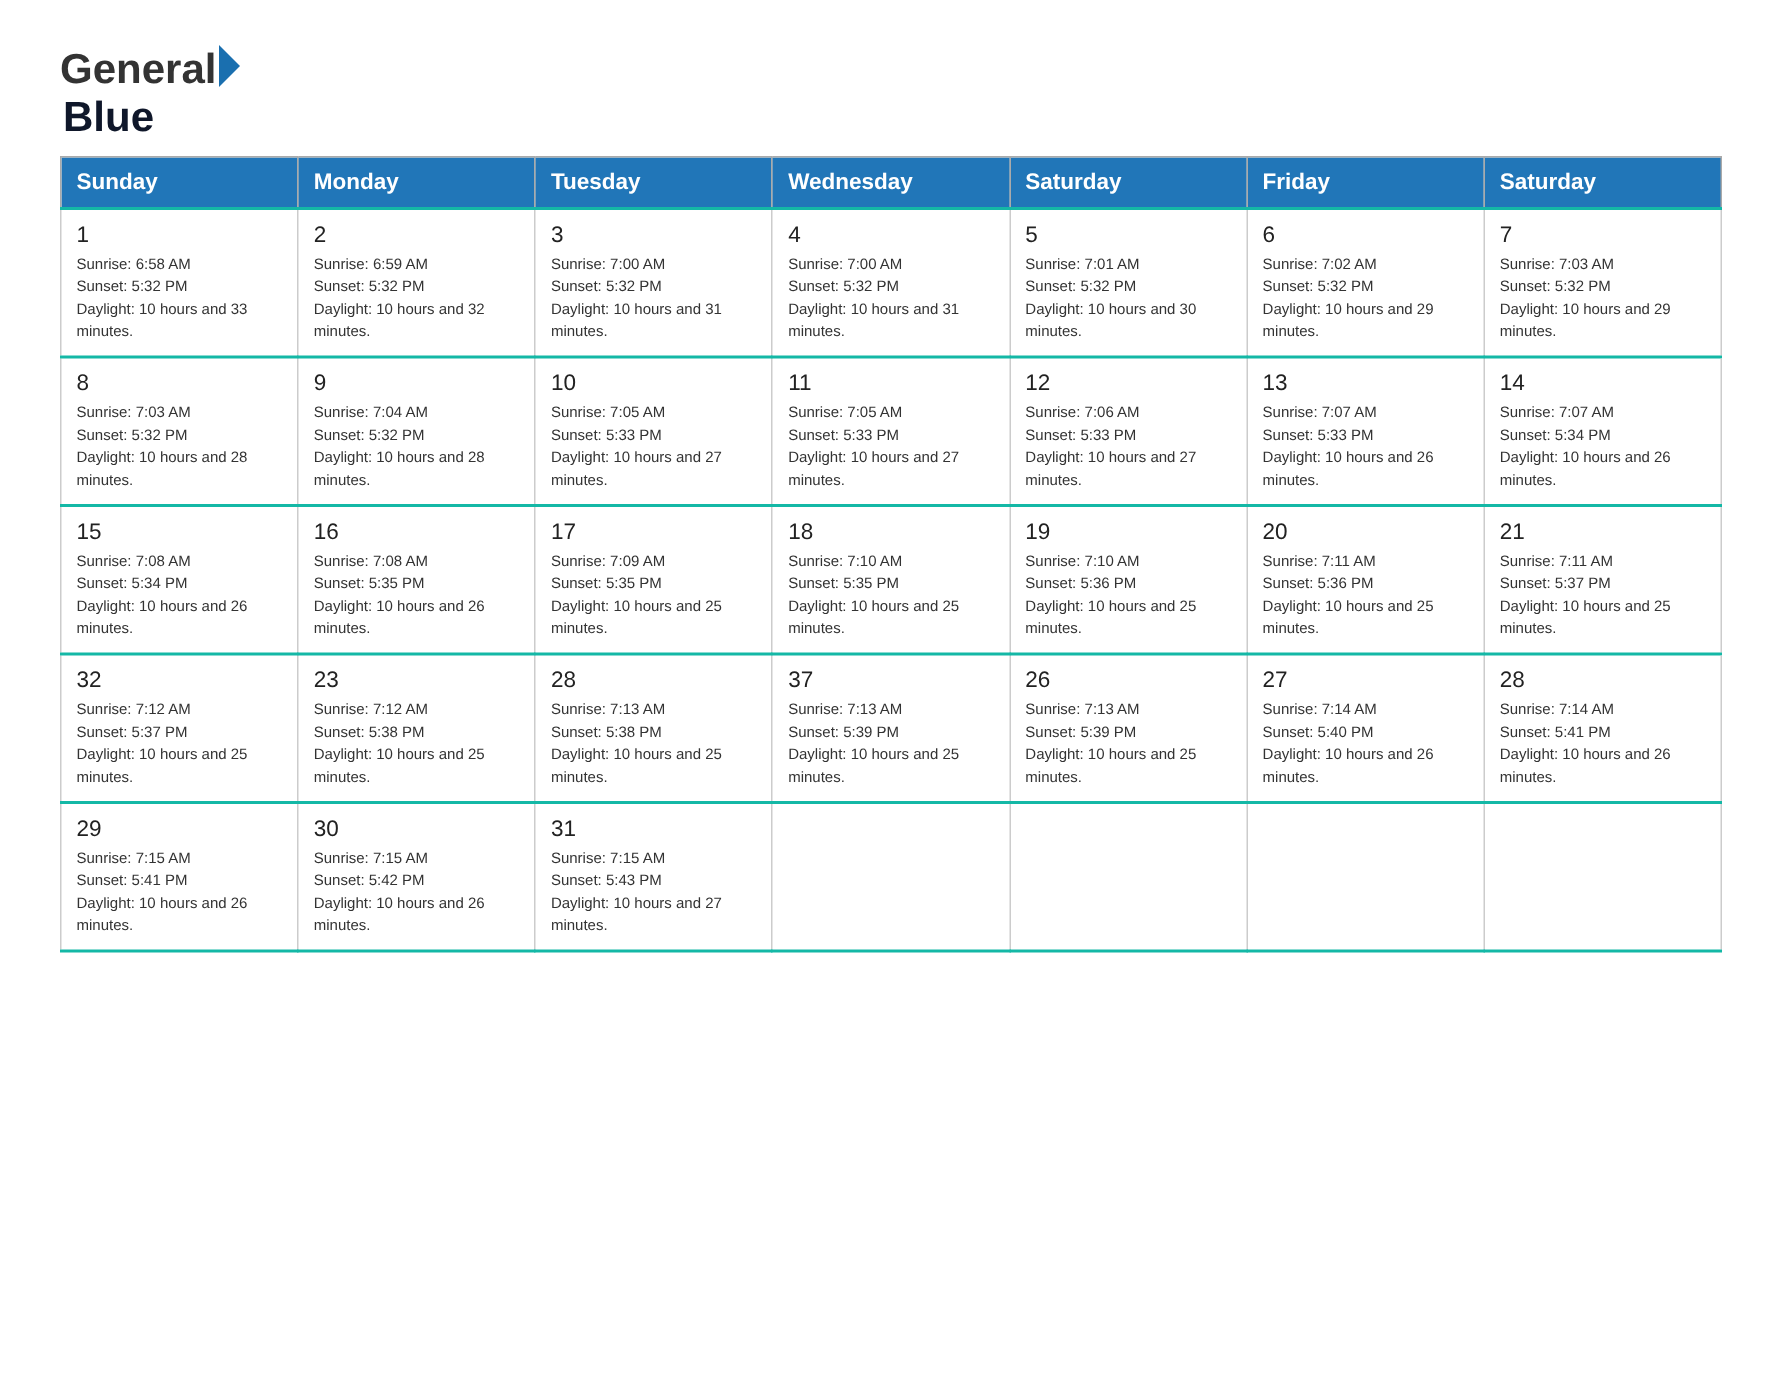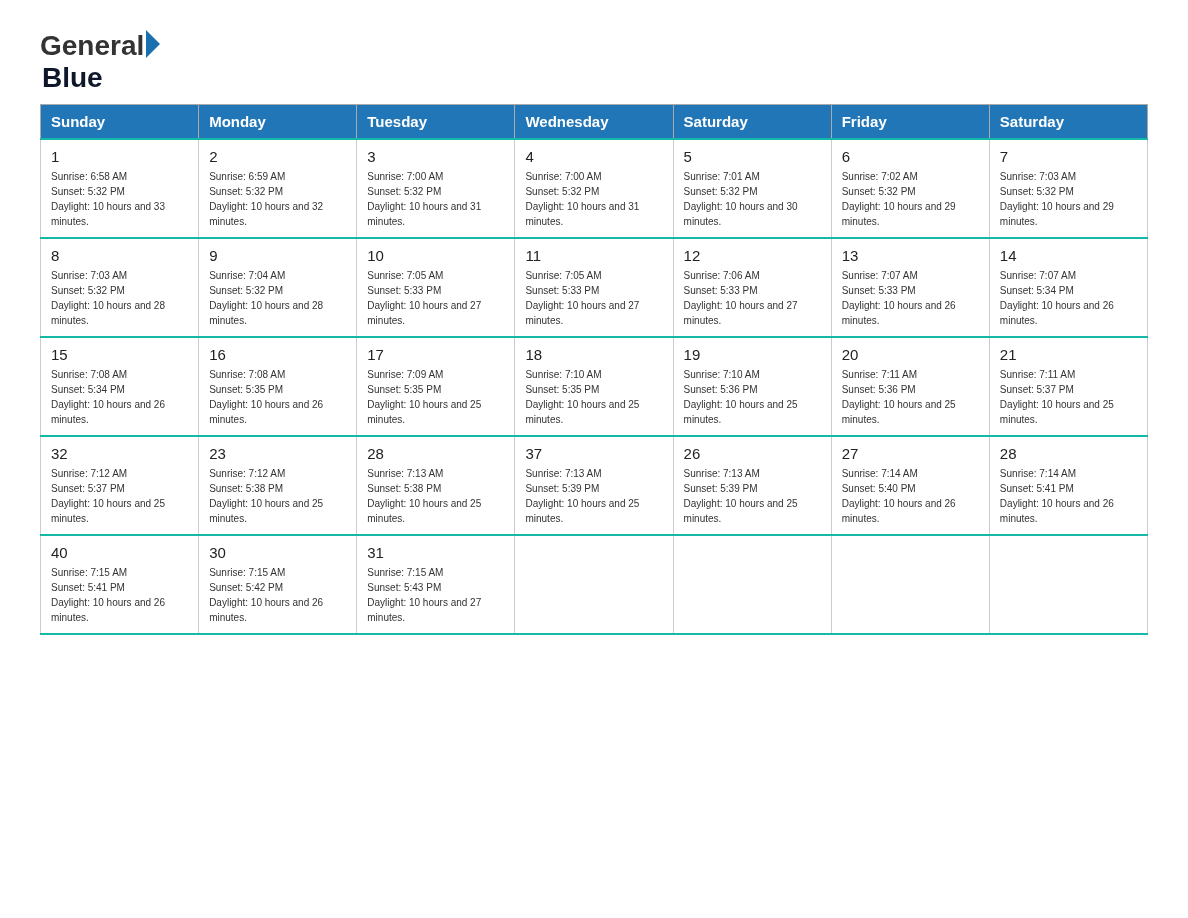--- a/index.html
+++ b/index.html
@@ -354,21 +354,21 @@
         <span class="day-number">28</span>
         <div class="day-info">
           Sunrise: 7:14 AM<br>
           Sunset: 5:41 PM<br>
           Daylight: 10 hours and 26 minutes.
         </div>
       </td>
       </tr>
       <tr>
         <td>
-        <span class="day-number">40</span>
+        <span class="day-number">29</span>
         <div class="day-info">
           Sunrise: 7:15 AM<br>
           Sunset: 5:41 PM<br>
           Daylight: 10 hours and 26 minutes.
         </div>
       </td>
         <td>
         <span class="day-number">30</span>
         <div class="day-info">
           Sunrise: 7:15 AM<br>

